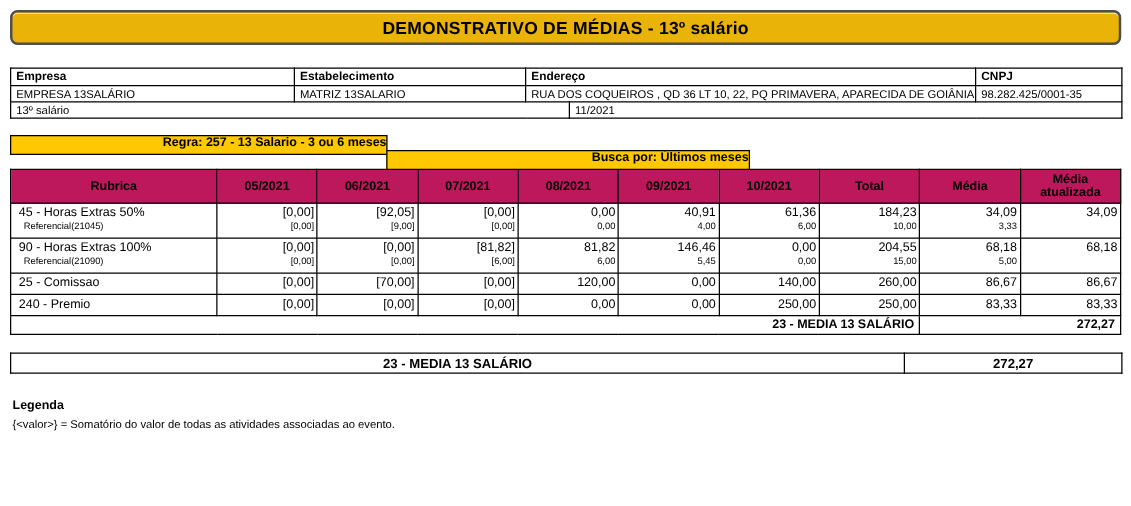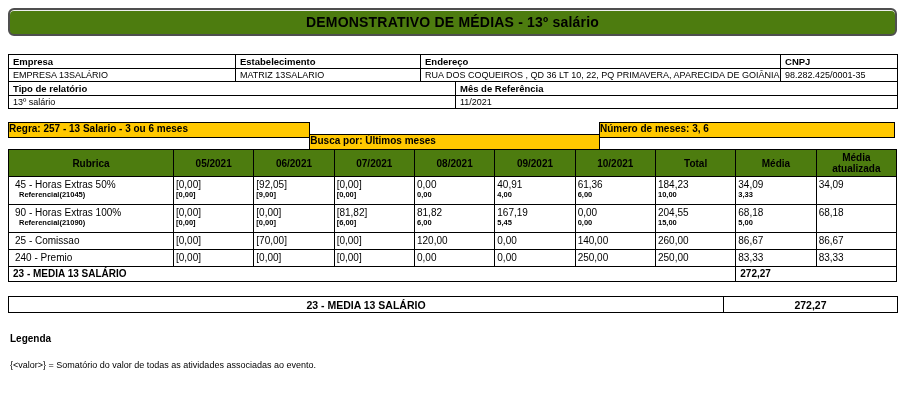--- a/index.html
+++ b/index.html
@@ -6,73 +6,73 @@
   html,body { margin:0; padding:0; }
   body {
     width:905px; height:405px; background:#ffffff; color:#000;
     font-family:"Liberation Sans", sans-serif; overflow:hidden;
   }
   .page { padding:8px; }
 
   
   .title-bar {
     border:2px solid #4f4f4f; border-radius:6px;
-    background:#4d7c0f;
+    background:#eab308;
     box-shadow: inset 0 1px 0 #eee;
     text-align:center; font-weight:bold; font-size:14px;
     padding:4px 0; margin-bottom:18px; letter-spacing:.2px;
   }
 
   
   table.info { width:100%; border-collapse:collapse; table-layout:fixed; }
   table.info td {
     border:1px solid #000; font-size:9px; padding:1px 4px;
     height:13px; white-space:nowrap; overflow:hidden; vertical-align:middle;
   }
   table.info td.lbl { font-weight:bold; font-size:9.5px; }
 
   
   .band { display:flex; width:100%; margin-top:13px; }
   .band .ycell {
     background:#FFC800; border:1px solid #000; font-weight:bold;
-    font-size:10px; text-align:left; padding:0 0 1px 0; height:16px;
+    font-size:10px; text-align:right; padding:0 0 1px 0; height:16px;
     overflow:hidden; white-space:nowrap;
   }
   .band .ycell + .ycell { margin-left:-1px; }
   .y1 { width:34.0%; } .y2 { width:32.7%;margin-top:12px; } .y3 { width:33.3%; }
 
   
   table.matrix { width:100%; border-collapse:collapse; table-layout:fixed; margin-top:-1px; }
   table.matrix th {
-    background:#4d7c0f; border:1px solid #000; font-size:10px;
+    background:#be185d; border:1px solid #000; font-size:10px;
     font-weight:bold; padding:2px 1px; height:26px; line-height:11px; vertical-align:middle;
   }
   table.matrix td {
-    border:1px solid #000; font-size:10px; text-align:left;
+    border:1px solid #000; font-size:10px; text-align:right;
     padding:2px 2px 1px 2px; vertical-align:top;
   }
   table.matrix td.rubrica { text-align:left; padding-left:6px; }
-  table.matrix .sub { display:block; font-size:7.5px; font-weight:bold; margin-top:1px; line-height:8px; }
+  table.matrix .sub { display:block; font-size:7.5px; font-weight:normal; margin-top:1px; line-height:8px; }
   table.matrix td.rubrica .sub { margin-left:4px; }
   tr.tall td { height:28px;border-radius:12px; }
   tr.short td { height:17px; }
   tr.mfooter td { height:15px; padding:1px 4px; }
   td.flabel { text-align:right; font-weight:bold; font-size:10.5px; white-space:nowrap; }
   td.fvalue { text-align:center; font-weight:bold; font-size:10.5px; }
 
   
   table.summary { width:100%; border-collapse:collapse; table-layout:fixed; margin-top:14px; }
   table.summary td {
     border:1px solid #000; font-weight:bold; font-size:10.5px;
     text-align:center; height:16px; padding:1px 2px; white-space:nowrap; overflow:hidden;
   }
 
   
   .legend { margin-top:20px; padding-left:2px; }
-  .legend .legend-title { font-weight:bold; font-size:10px; margin-bottom:16px; }
+  .legend .legend-title { font-weight:bold; font-size:10px; margin-bottom:4px; }
   .legend .legend-line { font-size:9px; margin-bottom:5px; }
 </style>
 </head>
 <body>
 
 <div class="page">
 
   <div class="title-bar">DEMONSTRATIVO DE MÉDIAS - 13º salário</div>
 
   <table class="info">
@@ -90,34 +90,29 @@
       <td class="lbl" colspan="2">Endereço</td>
       <td class="lbl">CNPJ</td>
     </tr>
     <tr>
       <td>EMPRESA 13SALÁRIO</td>
       <td>MATRIZ 13SALARIO</td>
       <td colspan="2">RUA DOS COQUEIROS , QD 36 LT 10, 22, PQ PRIMAVERA, APARECIDA DE GOIÂNIA - GO</td>
       <td>98.282.425/0001-35</td>
     </tr>
     <tr>
-      <td class="lbl" colspan="3">Tipo de relatório</td>
-      <td class="lbl" colspan="2">Mês de Referência</td>
-    </tr>
-    <tr>
       <td colspan="3">13º salário</td>
       <td colspan="2">11/2021</td>
     </tr>
   </tbody>
     </table>
 
   <div class="band">
     <div class="ycell y1">Regra: 257 - 13 Salario - 3 ou 6 meses</div>
     <div class="ycell y2">Busca por: Últimos meses</div>
-    <div class="ycell y3">Número de meses: 3, 6</div>
   </div>
 
   <table class="matrix">
     <colgroup>
       <col style="width:165px">
         <col>
         <col>
         <col>
         <col>
         <col>
@@ -152,21 +147,21 @@
           <td><span>184,23</span><span class="sub">10,00</span></td>
           <td><span>34,09</span><span class="sub">3,33</span></td>
           <td><span>34,09</span></td>
         </tr>
         <tr class="tall">
           <td class="rubrica"><span>90 - Horas Extras 100%</span><span class="sub">Referencial(21090)</span></td>
           <td><span>[0,00]</span><span class="sub">[0,00]</span></td>
           <td><span>[0,00]</span><span class="sub">[0,00]</span></td>
           <td><span>[81,82]</span><span class="sub">[6,00]</span></td>
           <td><span>81,82</span><span class="sub">6,00</span></td>
-          <td><span>167,19</span><span class="sub">5,45</span></td>
+          <td><span>146,46</span><span class="sub">5,45</span></td>
           <td><span>0,00</span><span class="sub">0,00</span></td>
           <td><span>204,55</span><span class="sub">15,00</span></td>
           <td><span>68,18</span><span class="sub">5,00</span></td>
           <td><span>68,18</span></td>
         </tr>
         <tr class="short">
           <td class="rubrica"><span>25 - Comissao</span></td>
           <td><span>[0,00]</span></td>
           <td><span>[70,00]</span></td>
           <td><span>[0,00]</span></td>

